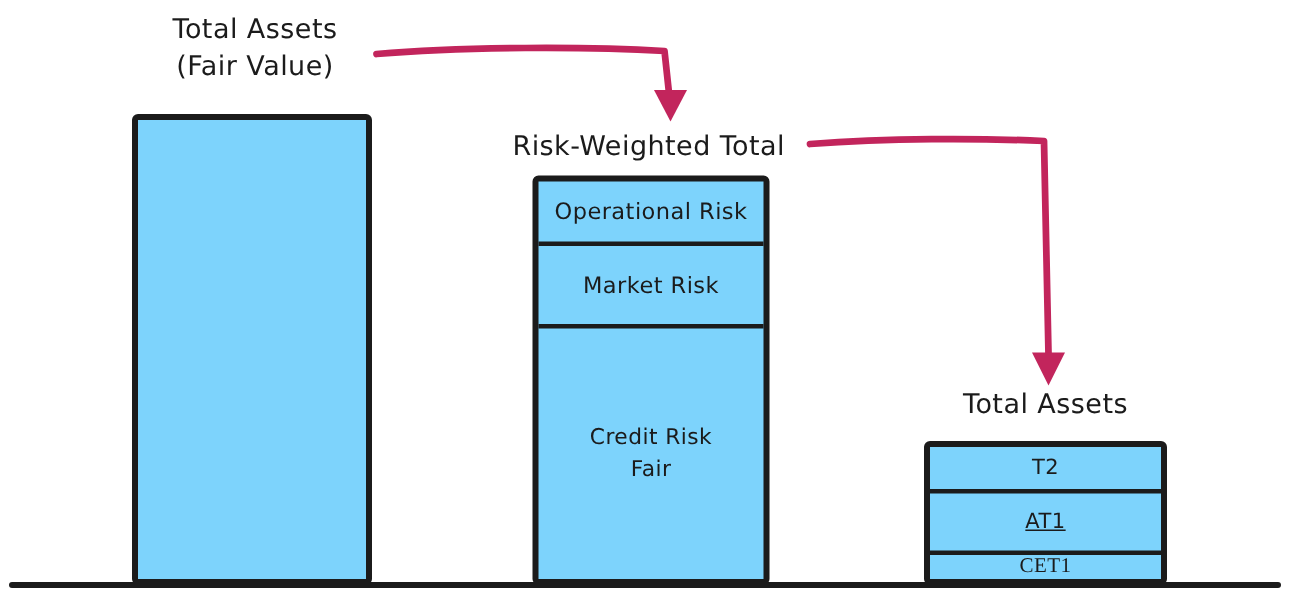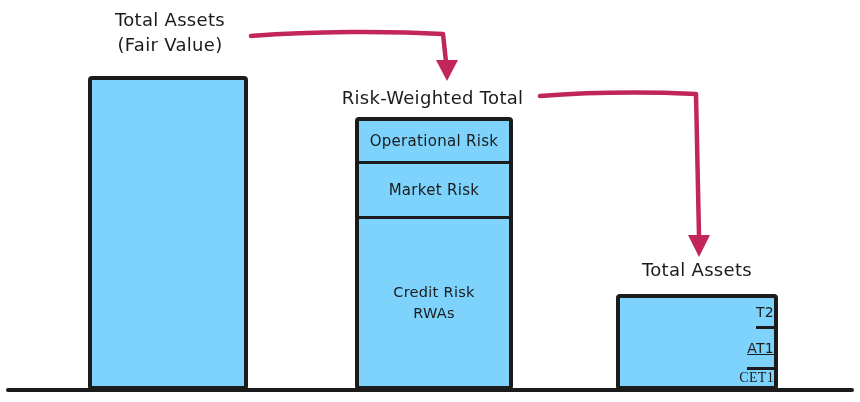--- a/index.html
+++ b/index.html
@@ -30,21 +30,21 @@
     border: 4px solid var(--stroke, #1b1b1b);
     border-radius: 4px;
     background: #7dd3fc;
     display: flex;
     flex-direction: column;
     z-index: 1;
   }
 
   #assets-bar  { left: 88px;  top: 76px;  width: 160px; height: 314px; }
   #rwa-bar     { left: 355px; top: 117px; width: 158px; height: 273px; }
-  #capital-bar { left: 616px; top: 294px; width: 162px; height: 96px; align-items: flex-end;  }
+  #capital-bar { left: 616px; top: 294px; width: 162px; height: 96px;  }
 
   #assets-title  { left: 90px;  top: 7px;   width: 160px; white-space: normal; }
   #rwa-title     { left: 325px; top: 85px;  width: 215px; }
   #capital-title { left: 616px; top: 257px; width: 162px; }
 
   .seg {
     box-sizing: border-box;
     display: flex;
     align-items: center;
     justify-content: center;
@@ -100,21 +100,21 @@
   <div class="title" id="rwa-title">Risk-Weighted Total</div>
   <div class="bar" id="rwa-bar">
     <div class="seg divided" id="rwa-seg-operational">
       <span>Operational Risk</span>
     </div>
     <div class="seg divided" id="rwa-seg-market">
       <span>Market Risk</span>
     </div>
     <div class="seg" id="rwa-seg-credit">
       <span>Credit Risk</span>
-      <span>RWAs</span>
+      <span>Fair</span>
     </div>
   </div>
 
   <div class="title" id="capital-title">Total Assets</div>
   <div class="bar" id="capital-bar">
     <div class="seg divided" id="cap-seg-t2">
       <span>T2</span>
     </div>
     <div class="seg divided" id="cap-seg-at1">
       <span>AT1</span>

